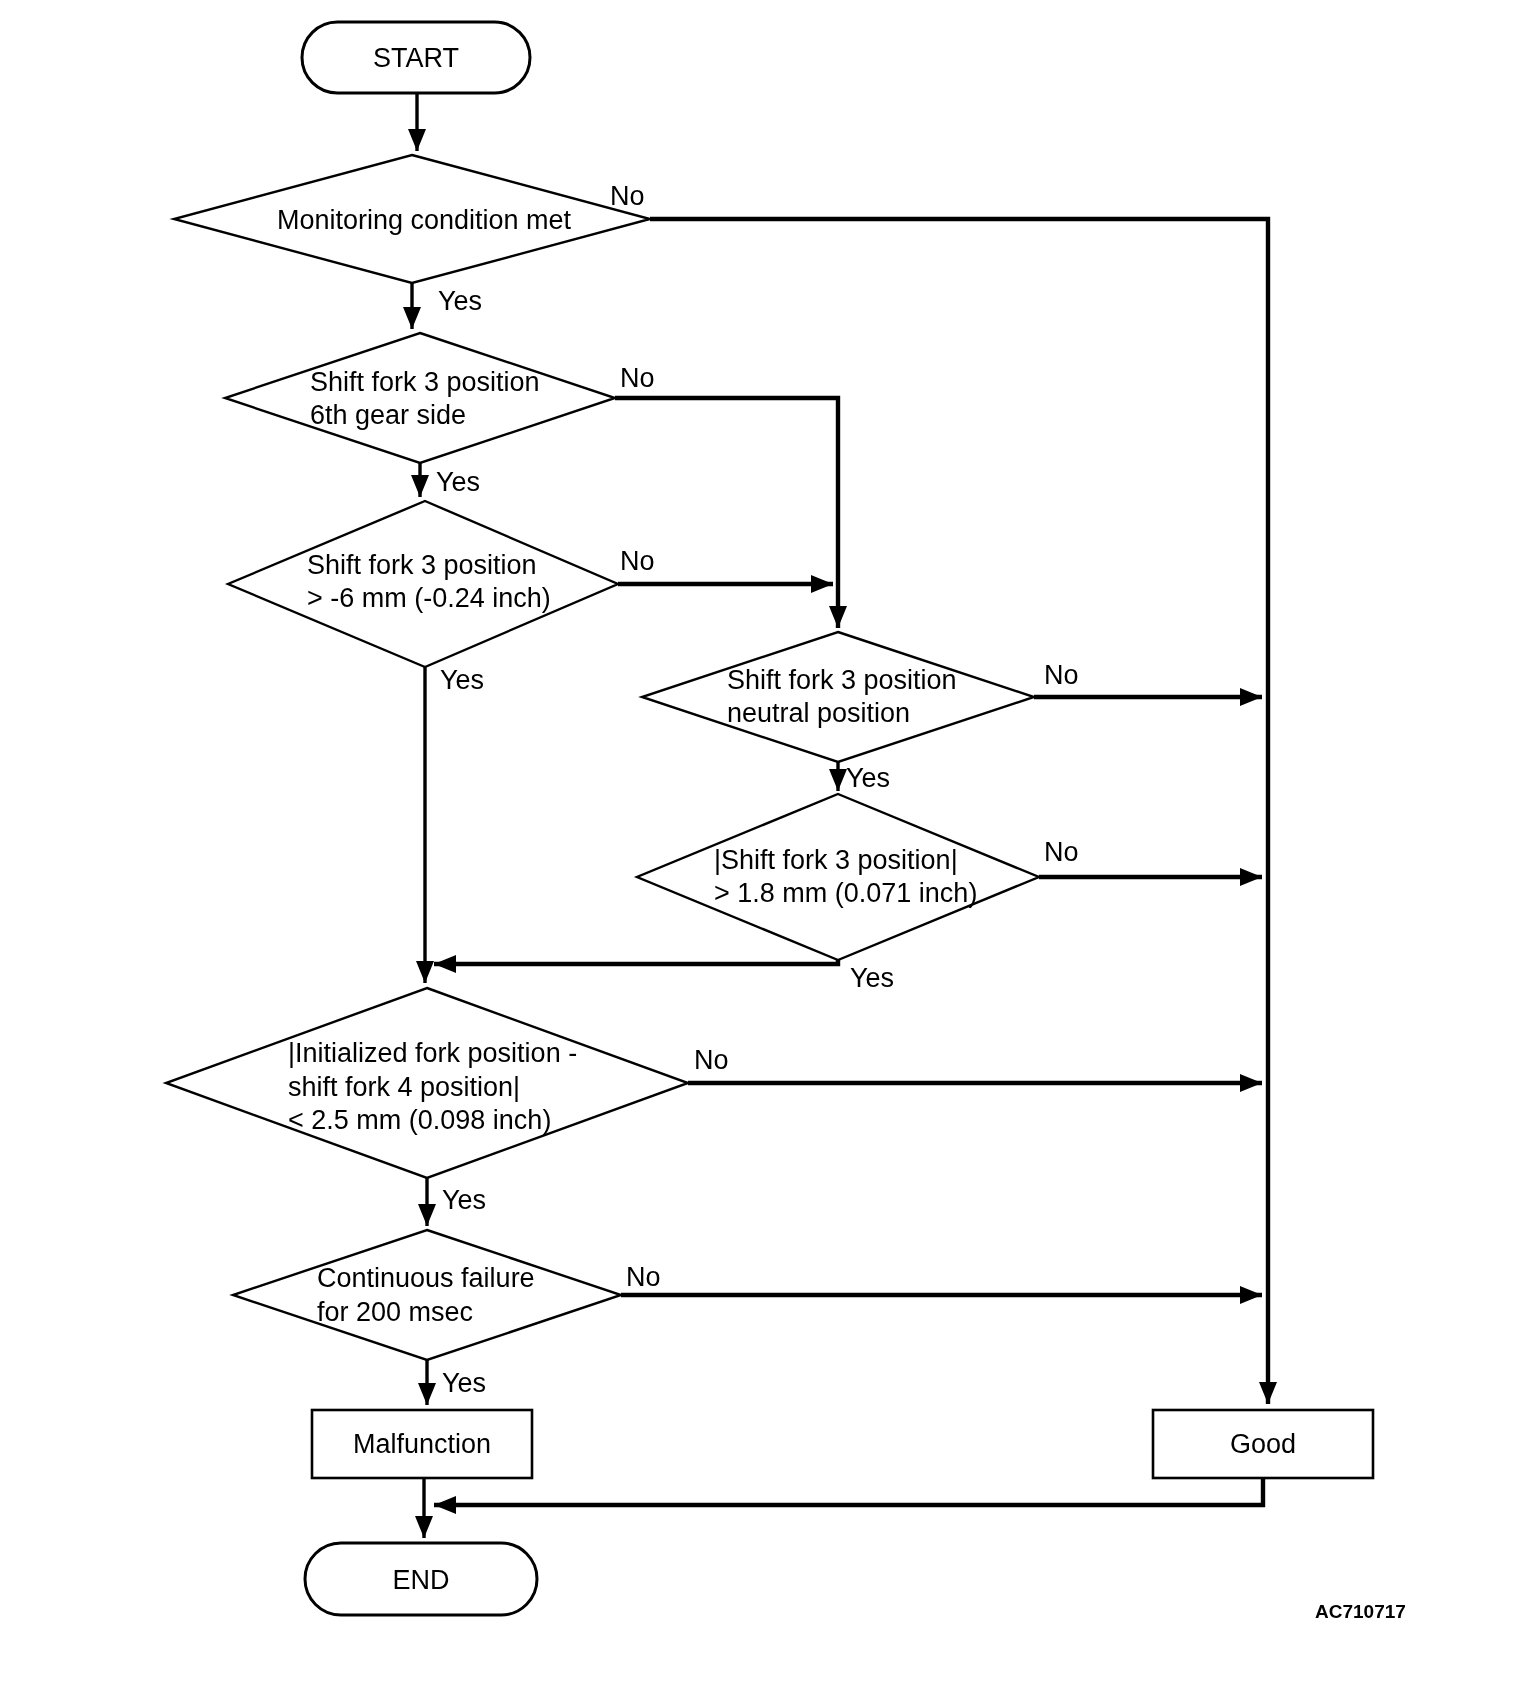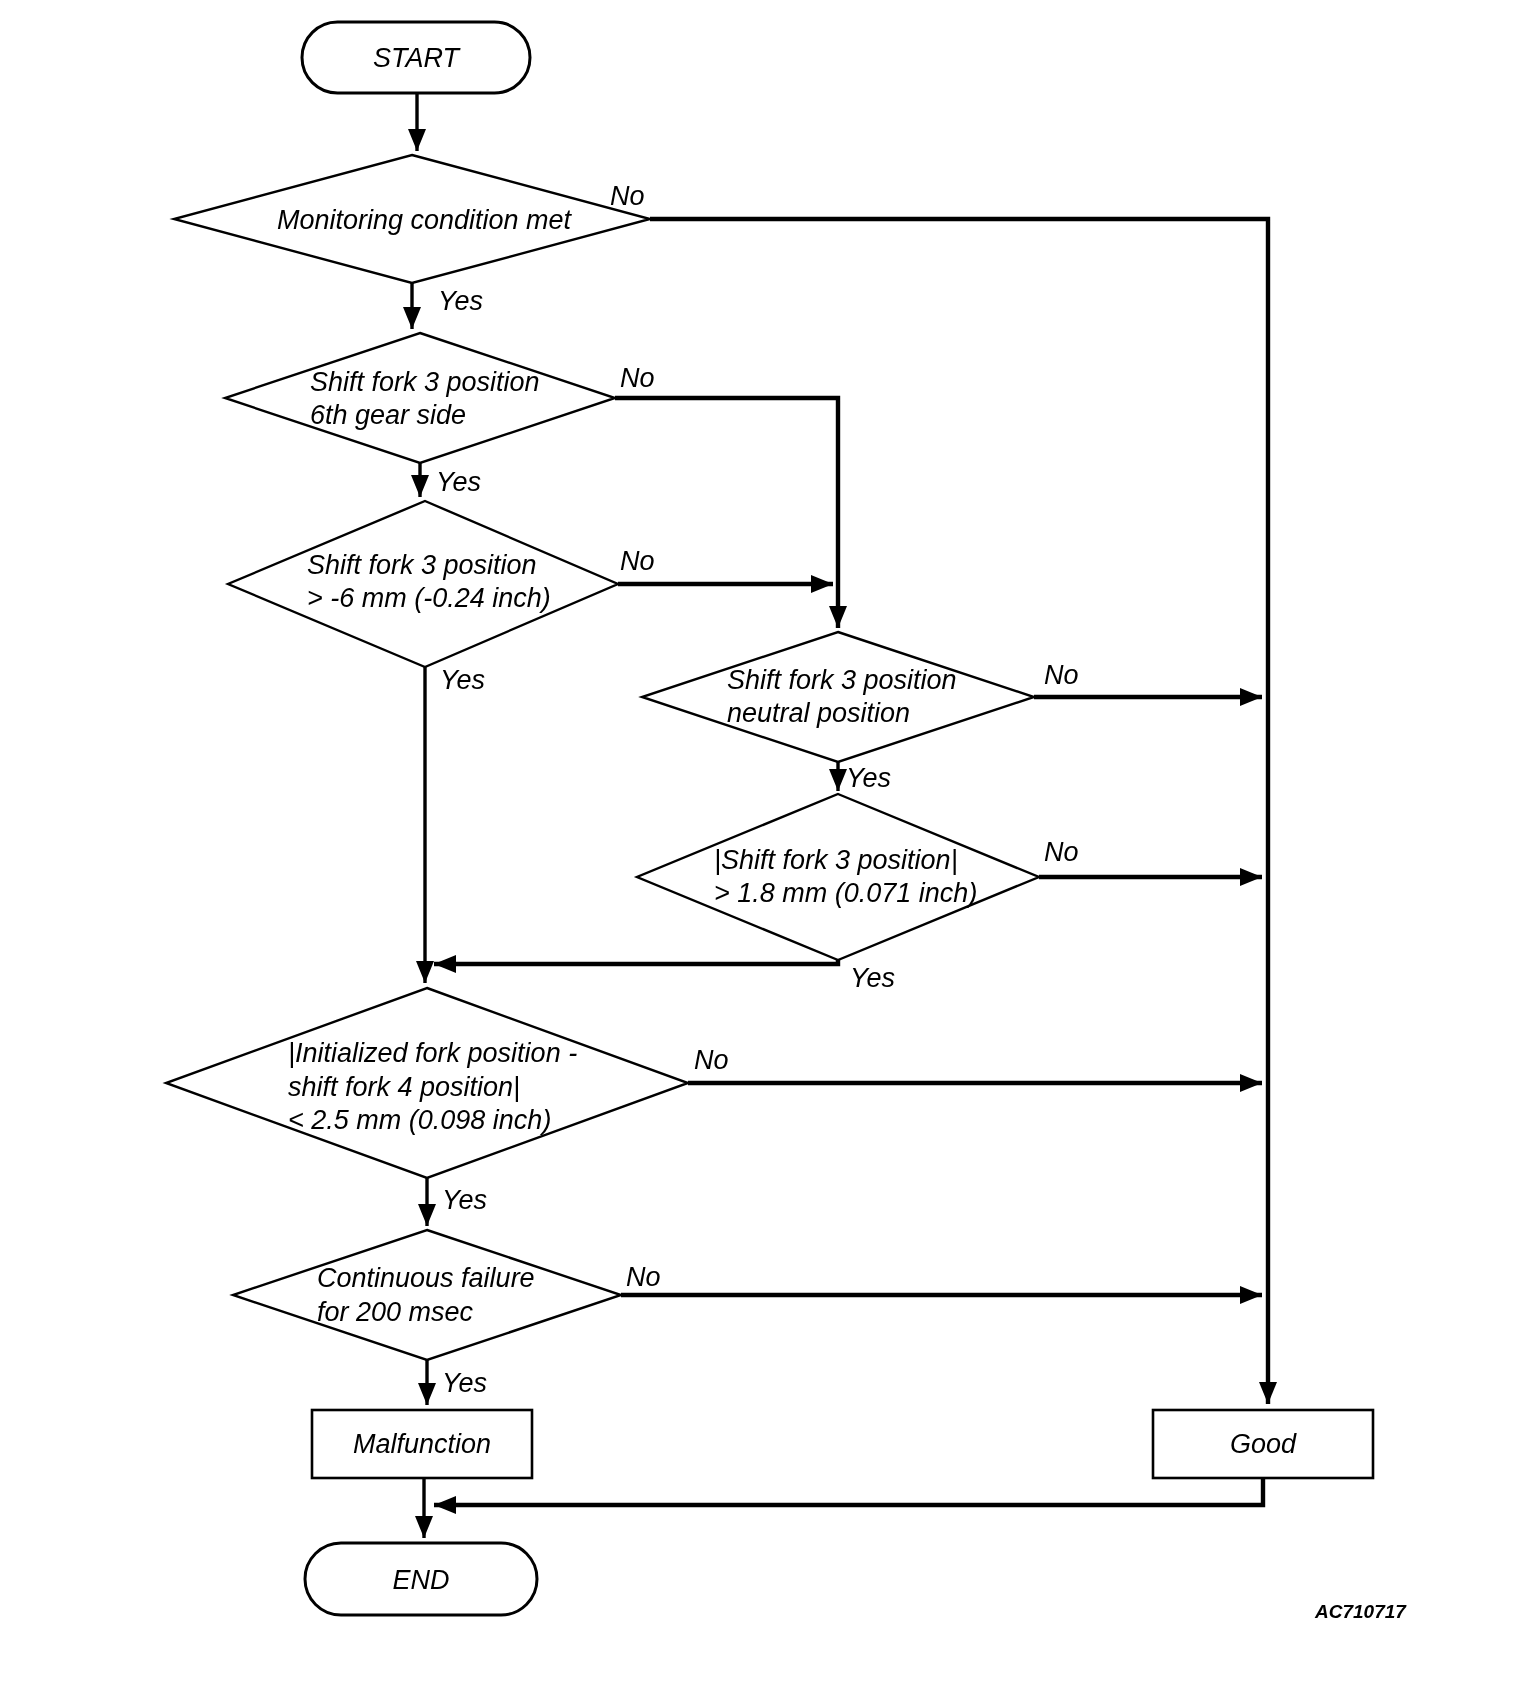--- a/index.html
+++ b/index.html
@@ -8,21 +8,20 @@
     background: #ffffff;
     width: 1536px;
     height: 1708px;
     font-family: "Liberation Sans", sans-serif;
   }
   #stage {
     position: relative;
     width: 1536px;
     height: 1708px;
     background: #ffffff;
-    font-style: italic;
   }
   svg { display: block; }
   .node-shape {
     fill: #ffffff;
     stroke: #000000;
   }
   .diamond { stroke-width: 2.4px; }
   .rect-node { stroke-width: 2.6px; }
   .terminator { stroke-width: 3px; }
   .edge {

